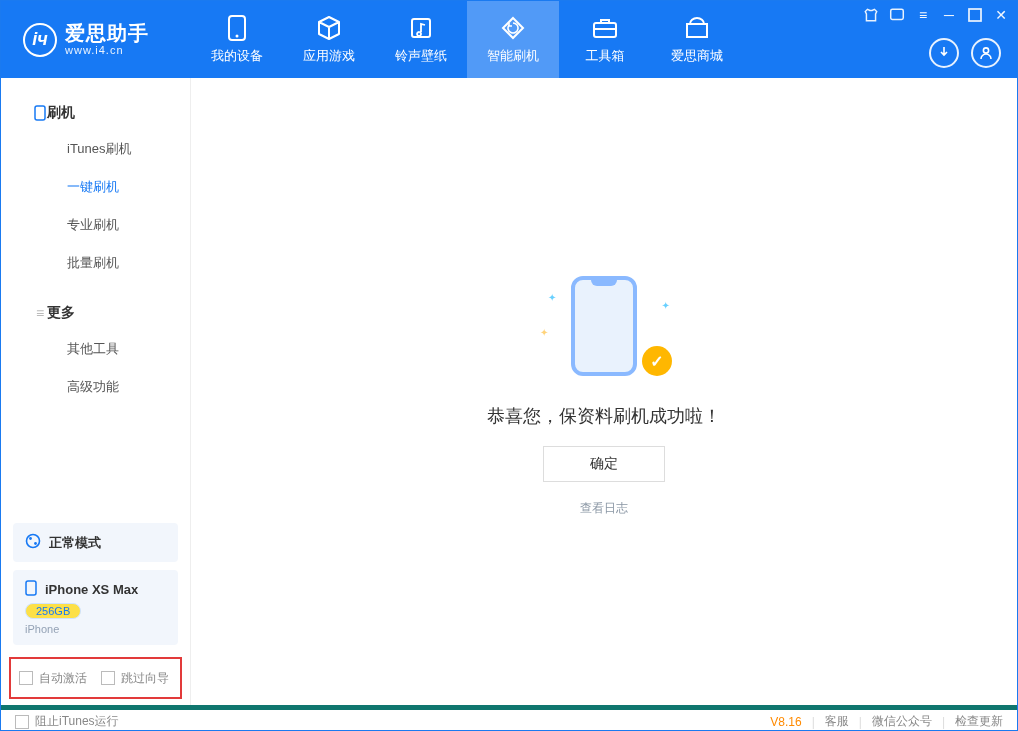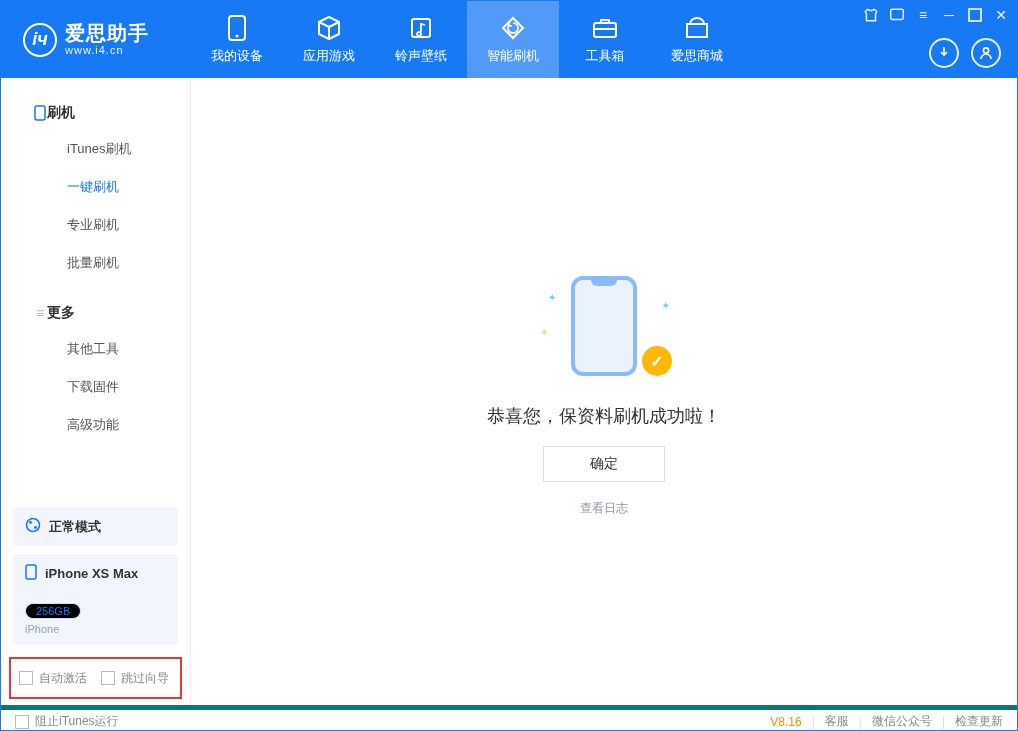--- a/index.html
+++ b/index.html
@@ -29,21 +29,21 @@
 .sidebar { width: 190px; border-right: 1px solid #eee; padding-top: 18px; font-size: 14px; color: #333; position: relative; }
 .section-title { display:flex; align-items:center; padding: 8px 32px; font-weight: bold; color:#333; }
 .section-icon { width:14px; height:14px; display:flex; align-items:center; justify-content:center; }
 .sub-items { padding-left: 66px; }
 .sub-item { padding: 10px 0; color: #555; cursor: pointer; font-size: 13px; }
 .sub-item.active { color: #1779f4; }
 
 .device-panels { position: absolute; left: 12px; right: 12px; bottom: 60px; display:flex; flex-direction:column; gap:8px; }
 .panel { background: #f2f6fc; border-radius: 4px; padding: 10px 12px; font-size: 13px; color:#333; }
 .panel .row1 { display:flex; align-items:center; gap:8px; font-weight:bold; }
-.badge { display:inline-block; background:#000000; color:#1779f4; border:1px solid #cfe3ff; font-size:11px; padding:1px 10px; border-radius:10px; margin-top:20px;}
+.badge { display:inline-block; background:#fde047; color:#1779f4; border:1px solid #cfe3ff; font-size:11px; padding:1px 10px; border-radius:10px; margin-top:4px;}
 .panel .subtype { color:#94a2b5; font-size:11px; margin-top:4px;}
 
 .highlight-box { position:absolute; left:8px; bottom:6px; right:8px; border:2px solid #e23a3a; height:42px; display:flex; align-items:center; padding:0 8px; gap:14px; }
 .checkbox { width:14px; height:14px; border:1px solid #bbb; display:inline-block; vertical-align:middle; background:#fff;}
 .cb-label { font-size:12px; color:#888; display:flex; align-items:center; gap:6px;}
 
 .main { flex:1; position:relative; display:flex; flex-direction:column; align-items:center; justify-content:center; gap:18px; }
 .phone-wrap { position:relative; width:120px; height:120px; display:flex; align-items:center; justify-content:center;}
 .phone-body { width:66px; height:100px; border:4px solid #8ab9ff; border-radius:12px; background:#e9f2fd; position:relative;}
 .phone-notch { position:absolute; top:0; left:50%; transform:translateX(-50%); width:26px; height:6px; background:#8ab9ff; border-radius:0 0 6px 6px;}
@@ -181,21 +181,20 @@
       <div class="sub-item active">一键刷机</div>
       <div class="sub-item">专业刷机</div>
       <div class="sub-item">批量刷机</div>
     </div>
     <div class="section-title" style="margin-top:14px">
       <span class="section-icon" style="color:#bbb">≡</span>
       <span>更多</span>
     </div>
     <div class="sub-items">
       <div class="sub-item">其他工具</div>
-      <div class="sub-item">下载固件</div>
       <div class="sub-item">高级功能</div>
     </div>
 
     <div class="device-panels">
       <div class="panel">
         <div class="row1">
           <span><svg width="16" height="16" viewBox="0 0 16 16">
                 <circle cx="8" cy="8" r="6.5" fill="none" stroke="#1779f4" stroke-width="1.6"></circle>
                 <circle cx="5.5" cy="5.5" r="1.4" fill="#1779f4"></circle>
                 <circle cx="10.5" cy="10.5" r="1.4" fill="#1779f4"></circle>

